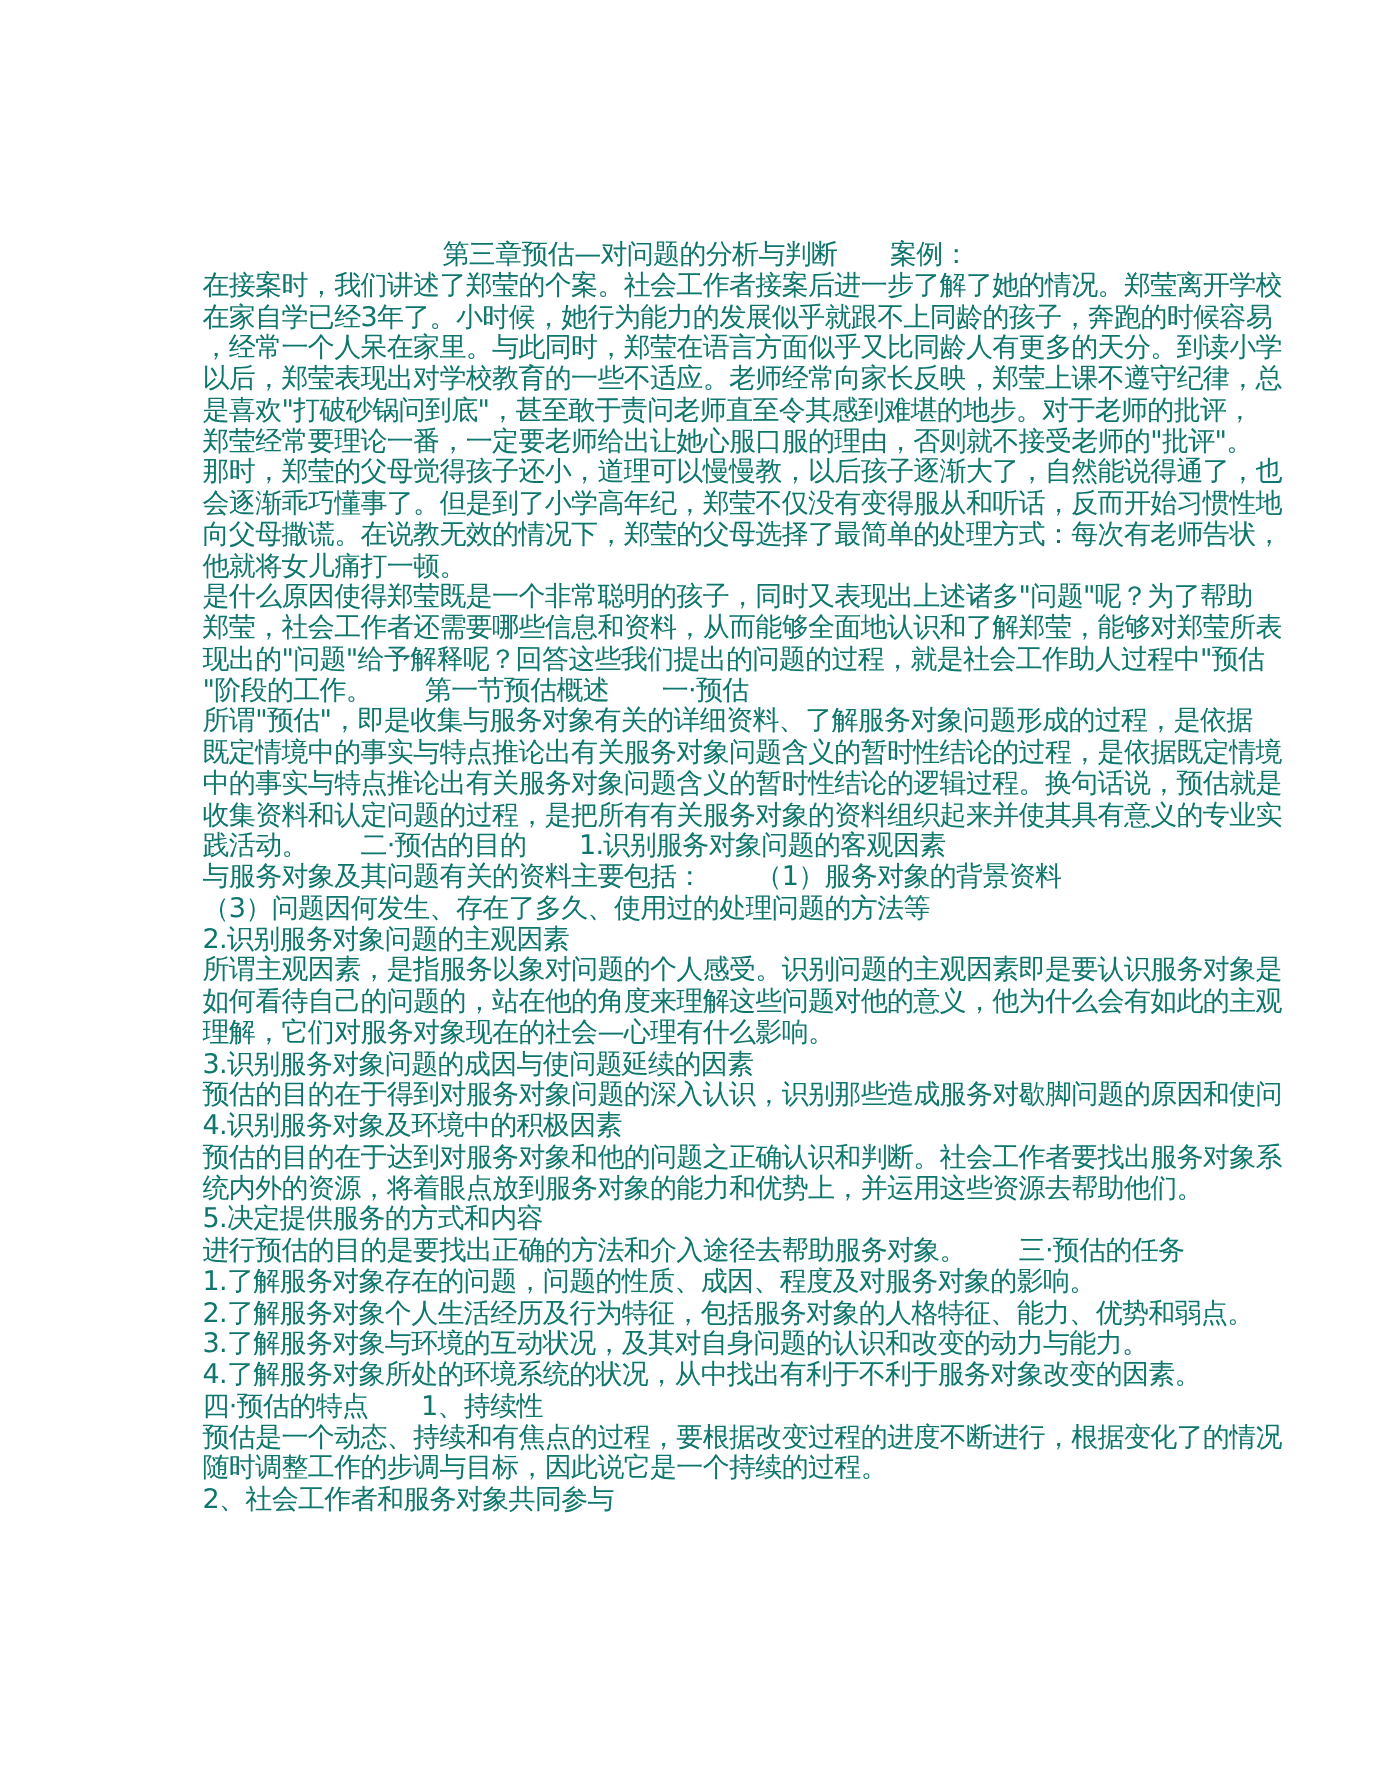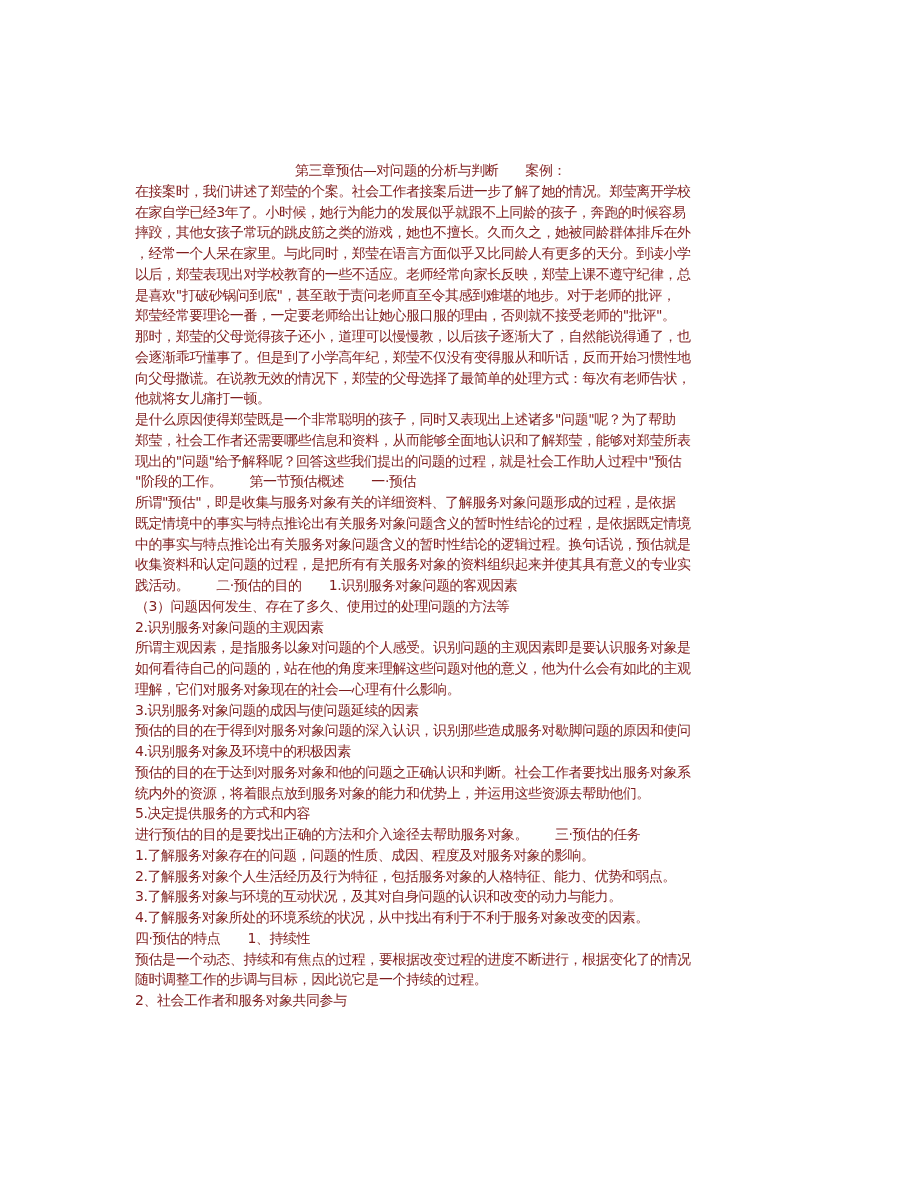--- a/index.html
+++ b/index.html
@@ -3,52 +3,52 @@
 <meta charset="utf-8">
 <style>
   html, body { margin: 0; padding: 0; background: #ffffff; }
   body { width: 920px; height: 1191px; position: relative; overflow: hidden; }
   .page {
     position: absolute;
     left: 135px;
     top: 160px;
     width: 660px;
     font-family: "DejaVu Sans", "Liberation Sans", sans-serif;
-    font-size: 14px;
+    font-size: 18px;
     line-height: 20.75px;
-    color: #7f1d1d;
+    color: #0f766e;
   }
   .line { white-space: pre; height: 20.75px; letter-spacing: -0.45px; }
   .title { padding-left: 160px; }
 </style>
 </head>
 <body>
 
 <div class="page">
   <div class="line title">第三章预估—对问题的分析与判断　　案例：</div>
   <div class="line">在接案时，我们讲述了郑莹的个案。社会工作者接案后进一步了解了她的情况。郑莹离开学校</div>
   <div class="line">在家自学已经3年了。小时候，她行为能力的发展似乎就跟不上同龄的孩子，奔跑的时候容易</div>
-  <div class="line">摔跤，其他女孩子常玩的跳皮筋之类的游戏，她也不擅长。久而久之，她被同龄群体排斥在外</div>
   <div class="line">，经常一个人呆在家里。与此同时，郑莹在语言方面似乎又比同龄人有更多的天分。到读小学</div>
   <div class="line">以后，郑莹表现出对学校教育的一些不适应。老师经常向家长反映，郑莹上课不遵守纪律，总</div>
   <div class="line">是喜欢"打破砂锅问到底"，甚至敢于责问老师直至令其感到难堪的地步。对于老师的批评，</div>
   <div class="line">郑莹经常要理论一番，一定要老师给出让她心服口服的理由，否则就不接受老师的"批评"。</div>
   <div class="line">那时，郑莹的父母觉得孩子还小，道理可以慢慢教，以后孩子逐渐大了，自然能说得通了，也</div>
   <div class="line">会逐渐乖巧懂事了。但是到了小学高年纪，郑莹不仅没有变得服从和听话，反而开始习惯性地</div>
   <div class="line">向父母撒谎。在说教无效的情况下，郑莹的父母选择了最简单的处理方式：每次有老师告状，</div>
   <div class="line">他就将女儿痛打一顿。</div>
   <div class="line">是什么原因使得郑莹既是一个非常聪明的孩子，同时又表现出上述诸多"问题"呢？为了帮助</div>
   <div class="line">郑莹，社会工作者还需要哪些信息和资料，从而能够全面地认识和了解郑莹，能够对郑莹所表</div>
   <div class="line">现出的"问题"给予解释呢？回答这些我们提出的问题的过程，就是社会工作助人过程中"预估</div>
   <div class="line">"阶段的工作。　　第一节预估概述　　一·预估</div>
   <div class="line">所谓"预估"，即是收集与服务对象有关的详细资料、了解服务对象问题形成的过程，是依据</div>
   <div class="line">既定情境中的事实与特点推论出有关服务对象问题含义的暂时性结论的过程，是依据既定情境</div>
   <div class="line">中的事实与特点推论出有关服务对象问题含义的暂时性结论的逻辑过程。换句话说，预估就是</div>
   <div class="line">收集资料和认定问题的过程，是把所有有关服务对象的资料组织起来并使其具有意义的专业实</div>
   <div class="line">践活动。　　二·预估的目的　　1.识别服务对象问题的客观因素</div>
+  <div class="line">与服务对象及其问题有关的资料主要包括：　　（1）服务对象的背景资料</div>
   <div class="line">（3）问题因何发生、存在了多久、使用过的处理问题的方法等</div>
   <div class="line">2.识别服务对象问题的主观因素</div>
   <div class="line">所谓主观因素，是指服务以象对问题的个人感受。识别问题的主观因素即是要认识服务对象是</div>
   <div class="line">如何看待自己的问题的，站在他的角度来理解这些问题对他的意义，他为什么会有如此的主观</div>
   <div class="line">理解，它们对服务对象现在的社会—心理有什么影响。</div>
   <div class="line">3.识别服务对象问题的成因与使问题延续的因素</div>
   <div class="line">预估的目的在于得到对服务对象问题的深入认识，识别那些造成服务对歇脚问题的原因和使问</div>
   <div class="line">4.识别服务对象及环境中的积极因素</div>
   <div class="line">预估的目的在于达到对服务对象和他的问题之正确认识和判断。社会工作者要找出服务对象系</div>
   <div class="line">统内外的资源，将着眼点放到服务对象的能力和优势上，并运用这些资源去帮助他们。</div>

